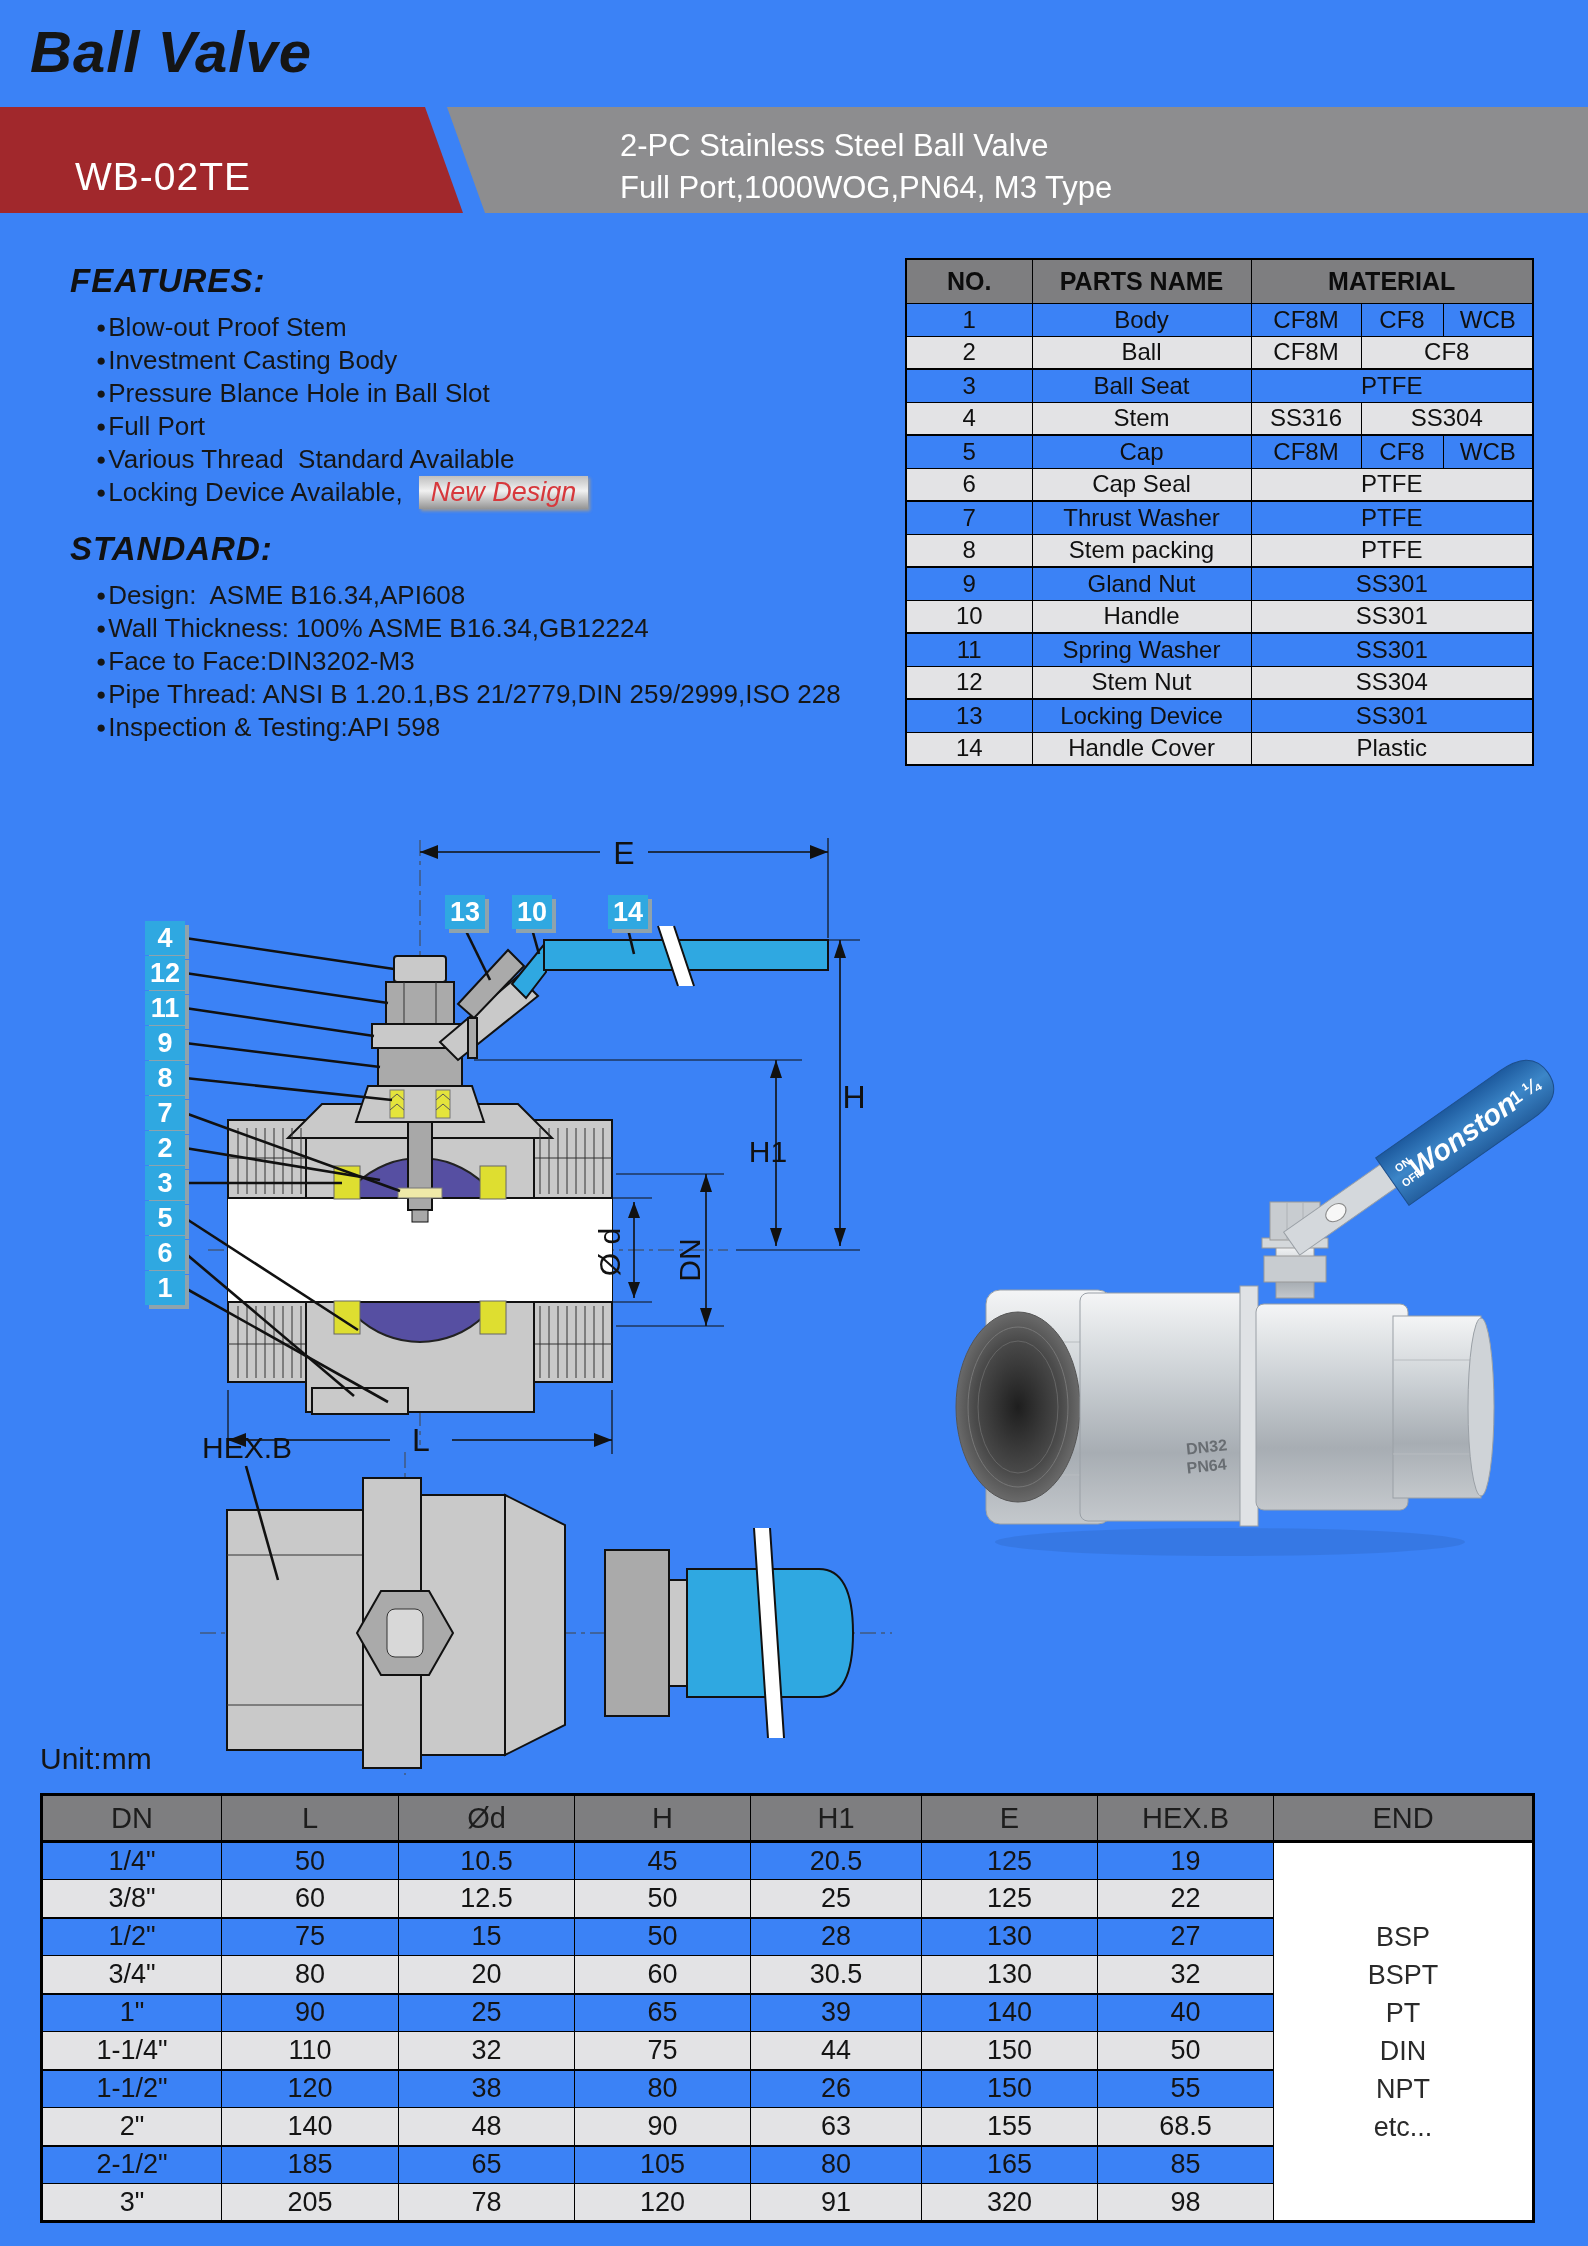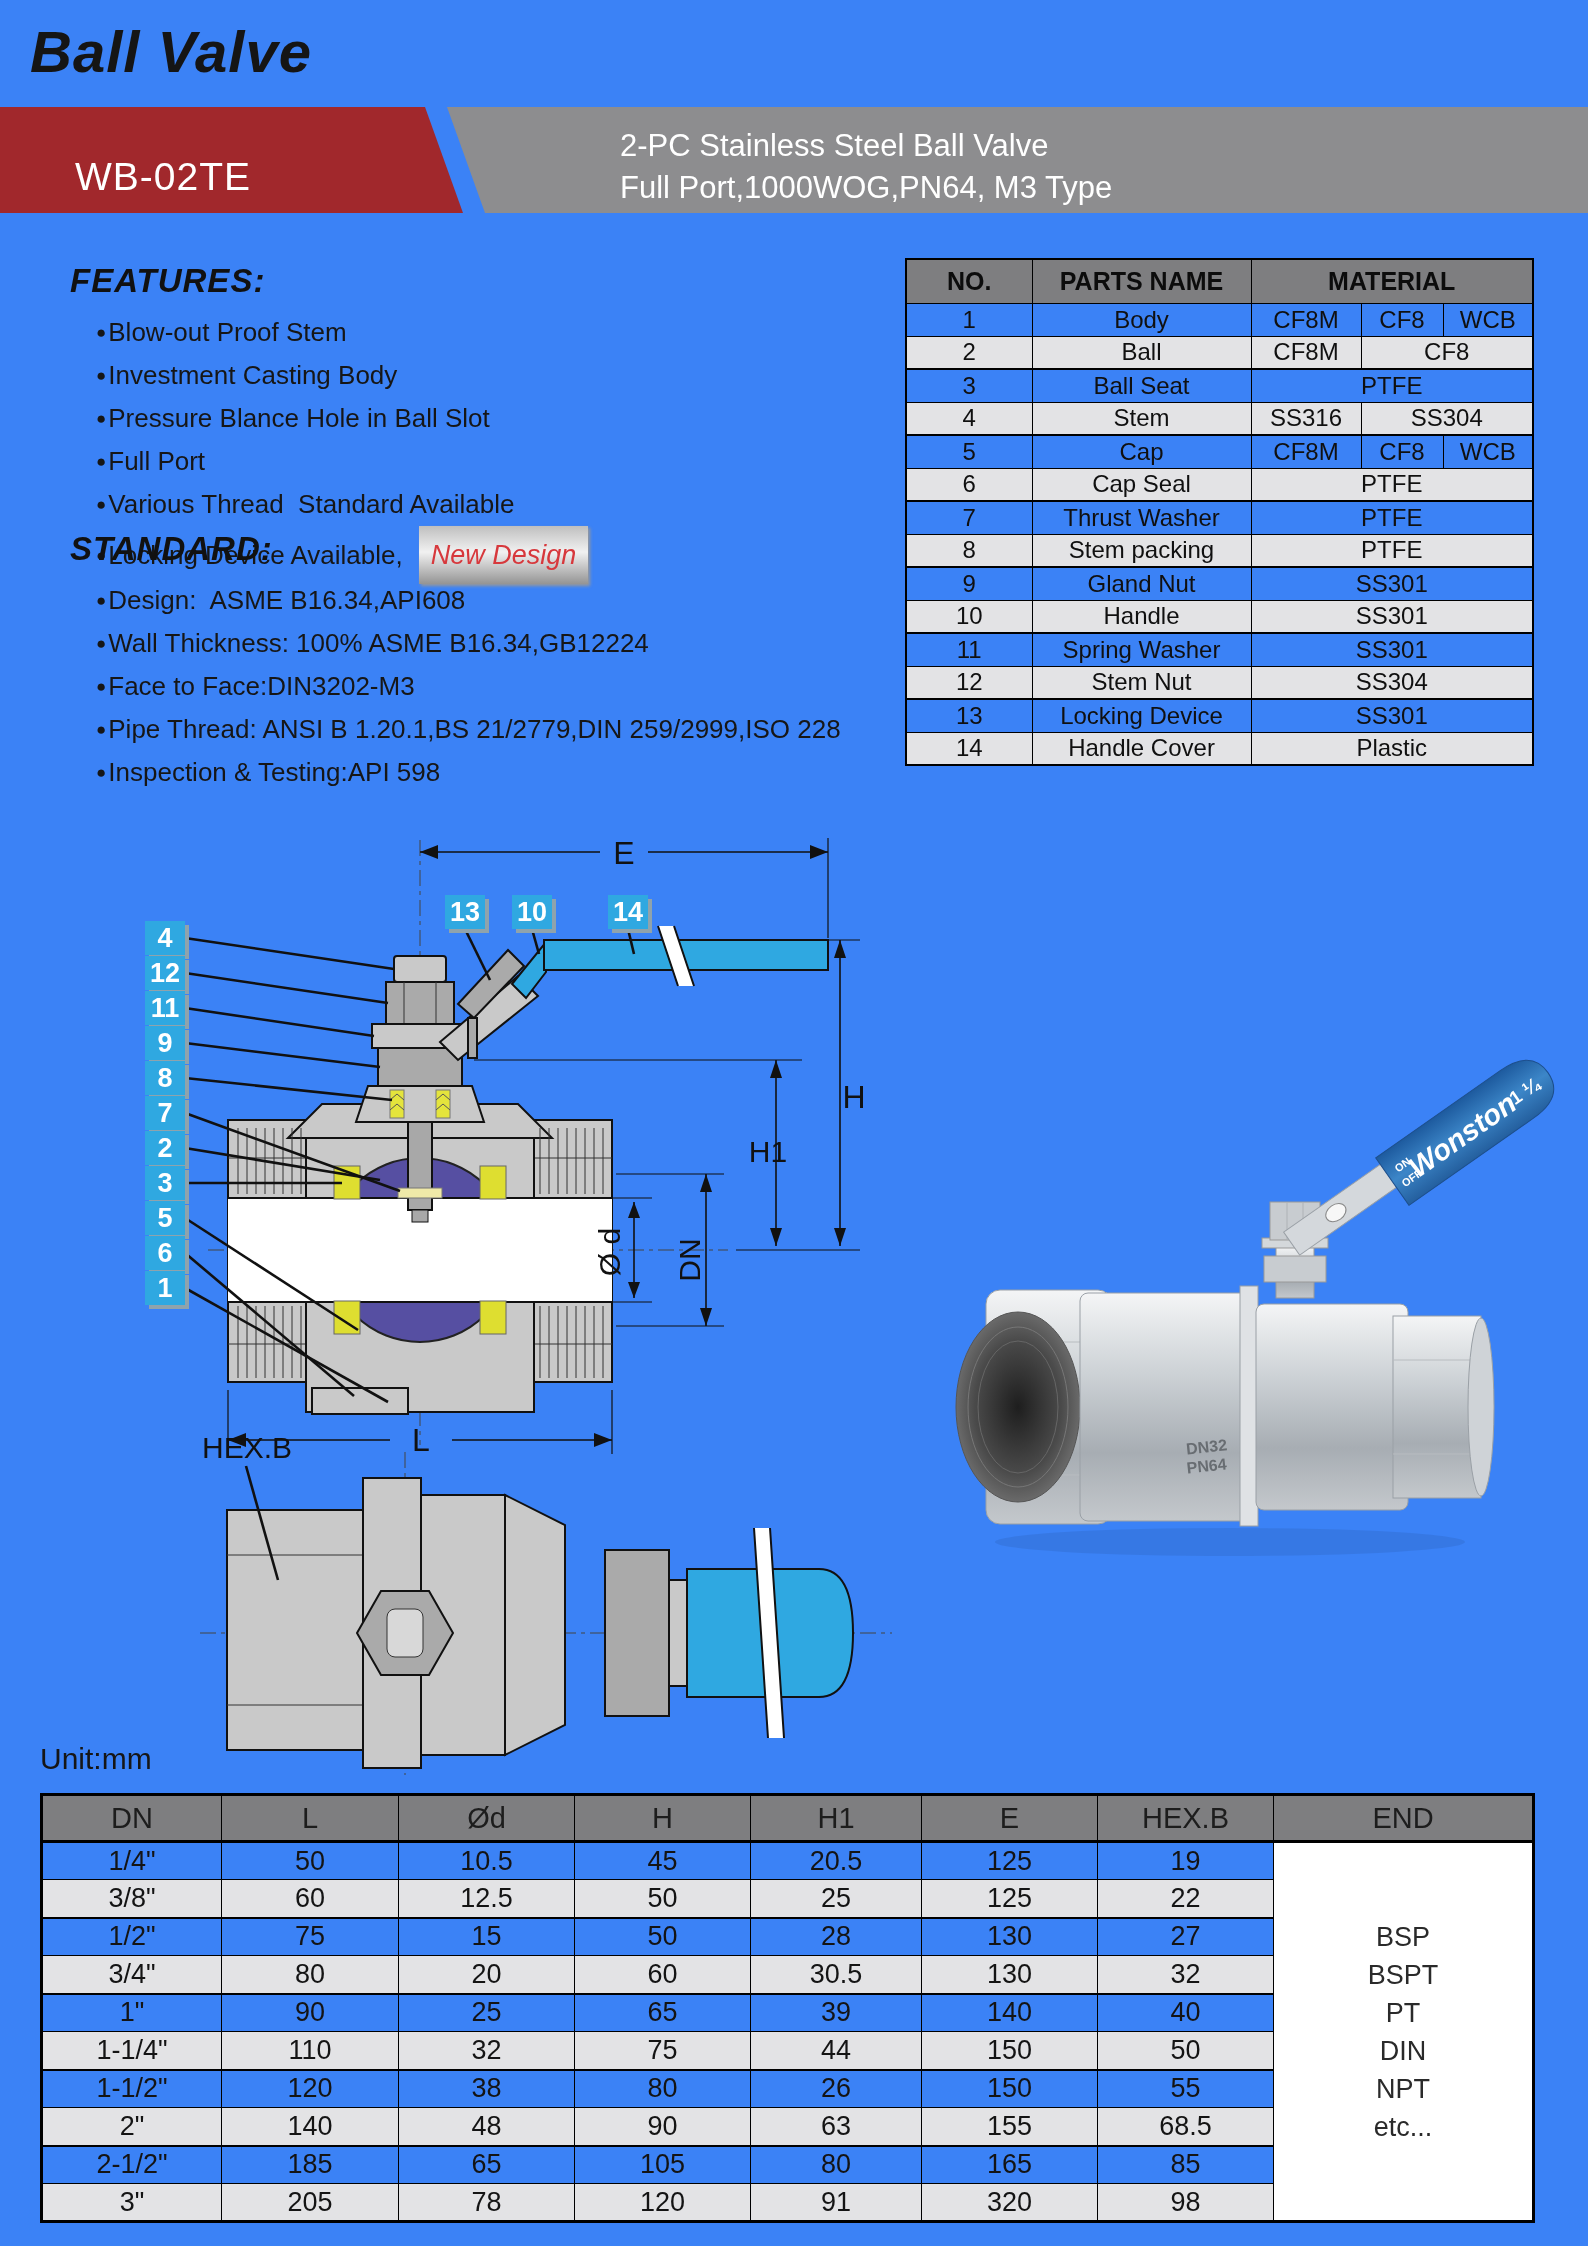--- a/index.html
+++ b/index.html
@@ -17,23 +17,23 @@
                clip-path:polygon(447px 0,1588px 0,1588px 106px,485px 106px)}
   .model{position:absolute;left:75px;top:48px;width:290px;text-align:left;
          font-size:39px;color:#fff;letter-spacing:1px}
   .banner-line1{position:absolute;left:620px;top:21px;font-size:31px;color:#fff}
   .banner-line2{position:absolute;left:620px;top:63px;font-size:31px;color:#fff}
 
   .features{position:absolute;left:70px;top:262px}
   .standard{position:absolute;left:70px;top:530px}
   .sec-heading{font-size:33px;font-style:italic;font-weight:bold;letter-spacing:1px}
   .sec-list{margin-top:11px;padding-left:26px;list-style:none}
-  .sec-list li{font-size:26px;line-height:42px;white-space:pre;color:#161616}
+  .sec-list li{font-size:26px;line-height:33px;white-space:pre;color:#161616}
   .blt{font-size:17px;vertical-align:3px;margin-right:2px}
-  .badge{display:inline-block;margin-left:16px;padding:8px 12px;font-size:27px;font-style:italic;
+  .badge{display:inline-block;margin-left:16px;padding:0 12px;font-size:27px;font-style:italic;
          color:#d7383c;background:linear-gradient(180deg,#bfbfbf,#f1f1f1 45%,#949494);
          box-shadow:2px 2px 3px #999}
 
   table{border-collapse:collapse;table-layout:fixed}
   .parts{position:absolute;left:905px;top:258px;border:2px solid #000}
   .parts th,.parts td{border:1px solid #000;text-align:center;font-size:24px;height:33px;
                       padding:0;overflow:hidden;color:#101010}
   .parts thead th{height:44px;background:#7e7e80;font-weight:bold;font-size:25px;color:#0c0c0c}
   .parts tr.even td{background:#e3e3e5;border-bottom:2px solid #000}
 

